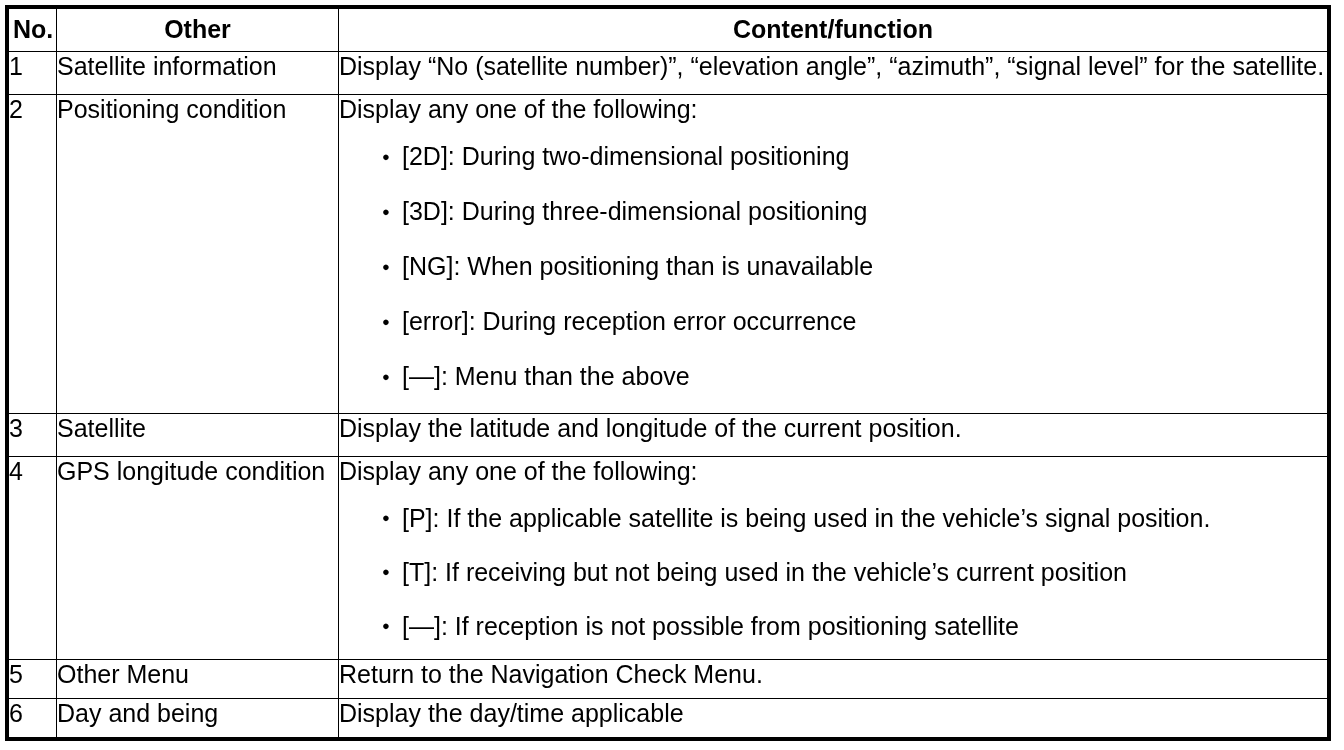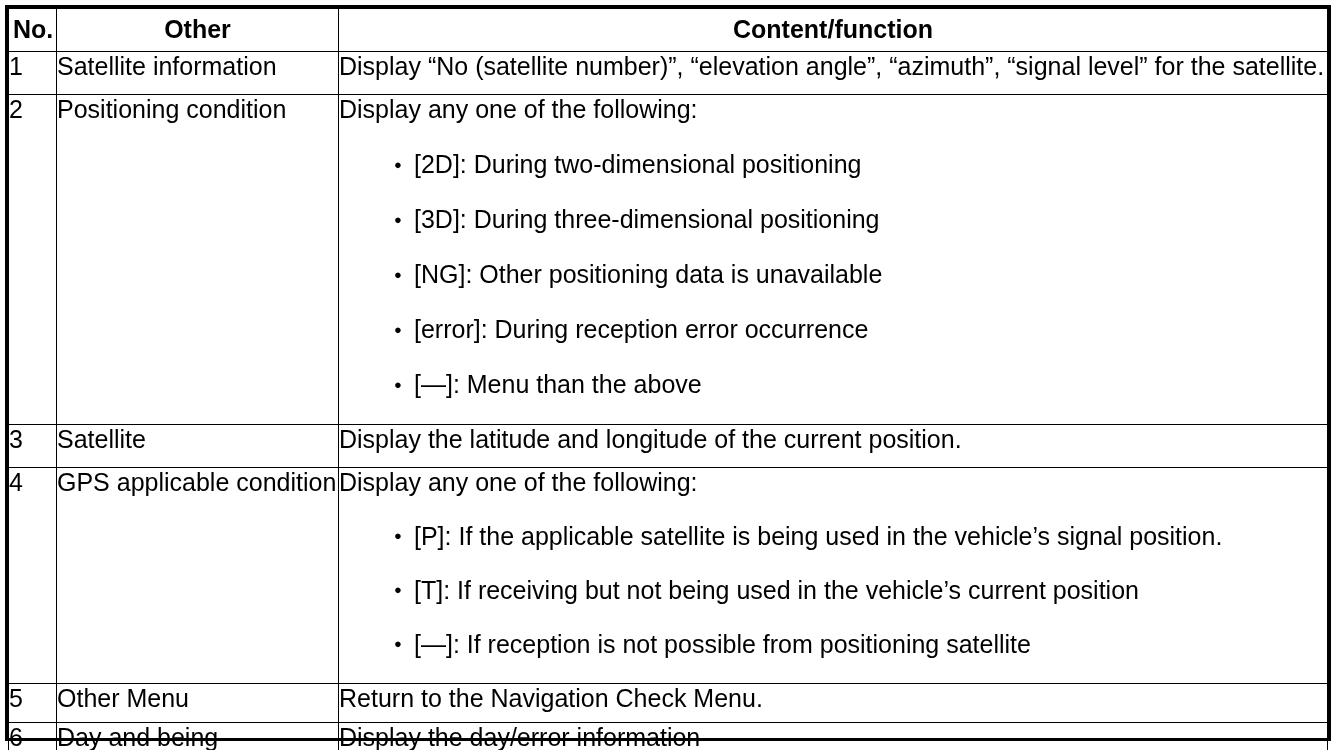--- a/index.html
+++ b/index.html
@@ -72,21 +72,21 @@
   tr.r3 > td { height: 42px; }
   tr.r5 > td { height: 38px; }
   tr.r6 > td { height: 38px; }
 
   .intro-line {
     margin: 0 0 4px 0;
   }
 
   ul.bullets {
     list-style: none;
-    margin: 12px;
+    margin: 0;
     padding: 0;
   }
   ul.bullets > li {
     position: relative;
     padding-left: 63px;
     margin: 0;
     height: 55px;
     line-height: 55px;
   }
   ul.bullets > li::before {
@@ -131,53 +131,53 @@
       </tr>
 
       <tr class="r2">
         <td class="cell-no">2</td>
         <td class="cell-name">Positioning condition</td>
         <td class="cell-desc">
           <p class="intro-line">Display any one of the following:</p>
           <ul class="bullets">
             <li>[2D]: During two-dimensional positioning</li>
             <li>[3D]: During three-dimensional positioning</li>
-            <li>[NG]: Other positioning data is unavailable</li>
+            <li>[NG]: When positioning than is unavailable</li>
             <li>[error]: During reception error occurrence</li>
             <li>[—]: Menu than the above</li>
           </ul>
         </td>
       </tr>
 
       <tr class="r3">
         <td class="cell-no">3</td>
         <td class="cell-name">Satellite</td>
         <td class="cell-desc">Display the latitude and longitude of the current position.</td>
       </tr>
 
       <tr class="r4">
         <td class="cell-no">4</td>
-        <td class="cell-name">GPS applicable condition</td>
+        <td class="cell-name">GPS longitude condition</td>
         <td class="cell-desc">
           <p class="intro-line">Display any one of the following:</p>
           <ul class="bullets tight">
             <li>[P]: If the applicable satellite is being used in the vehicle’s signal position.</li>
             <li>[T]: If receiving but not being used in the vehicle’s current position</li>
             <li>[—]: If reception is not possible from positioning satellite</li>
           </ul>
         </td>
       </tr>
 
       <tr class="r5">
         <td class="cell-no">5</td>
         <td class="cell-name">Other Menu</td>
         <td class="cell-desc">Return to the Navigation Check Menu.</td>
       </tr>
 
       <tr class="r6">
         <td class="cell-no">6</td>
         <td class="cell-name">Day and being</td>
-        <td class="cell-desc">Display the day/error information</td>
+        <td class="cell-desc">Display the day/time applicable</td>
       </tr>
 
     </tbody>
   </table>
 </div>
 
 </body></html>

